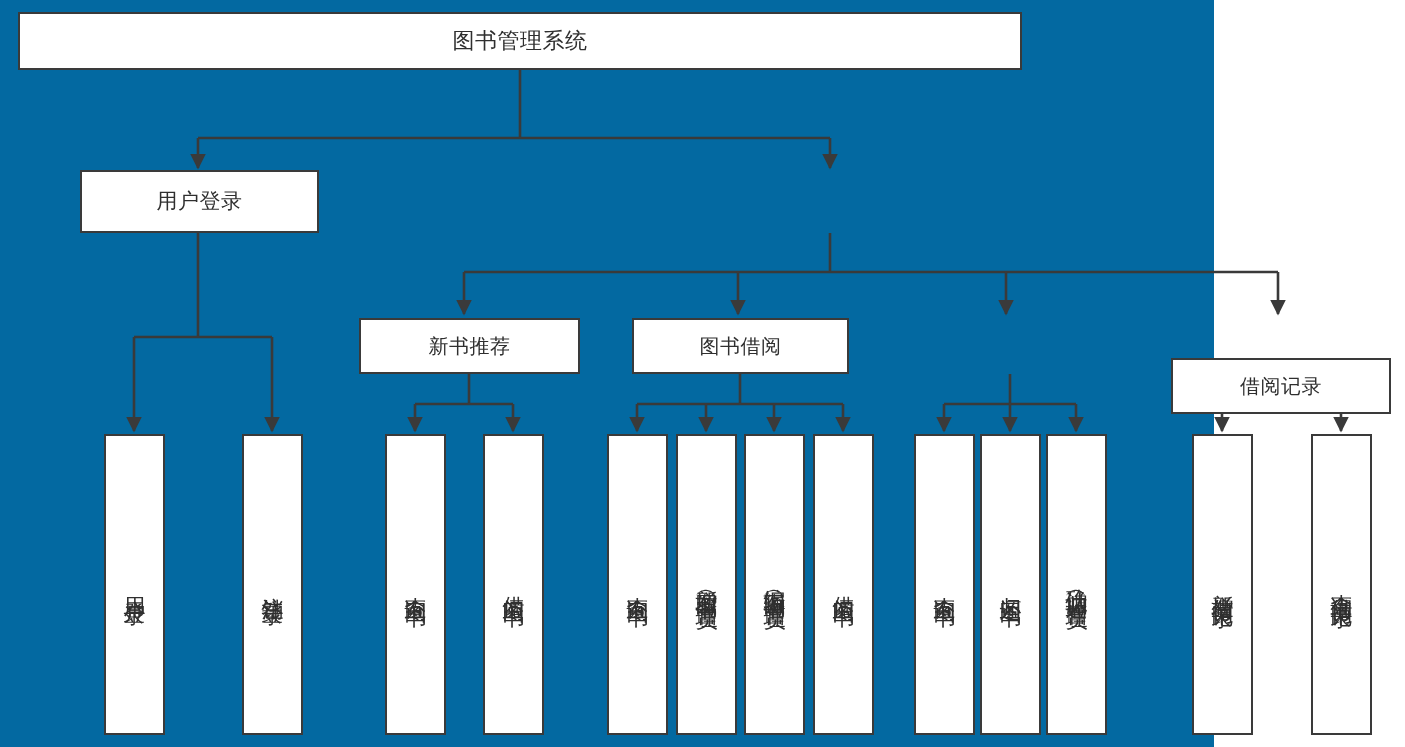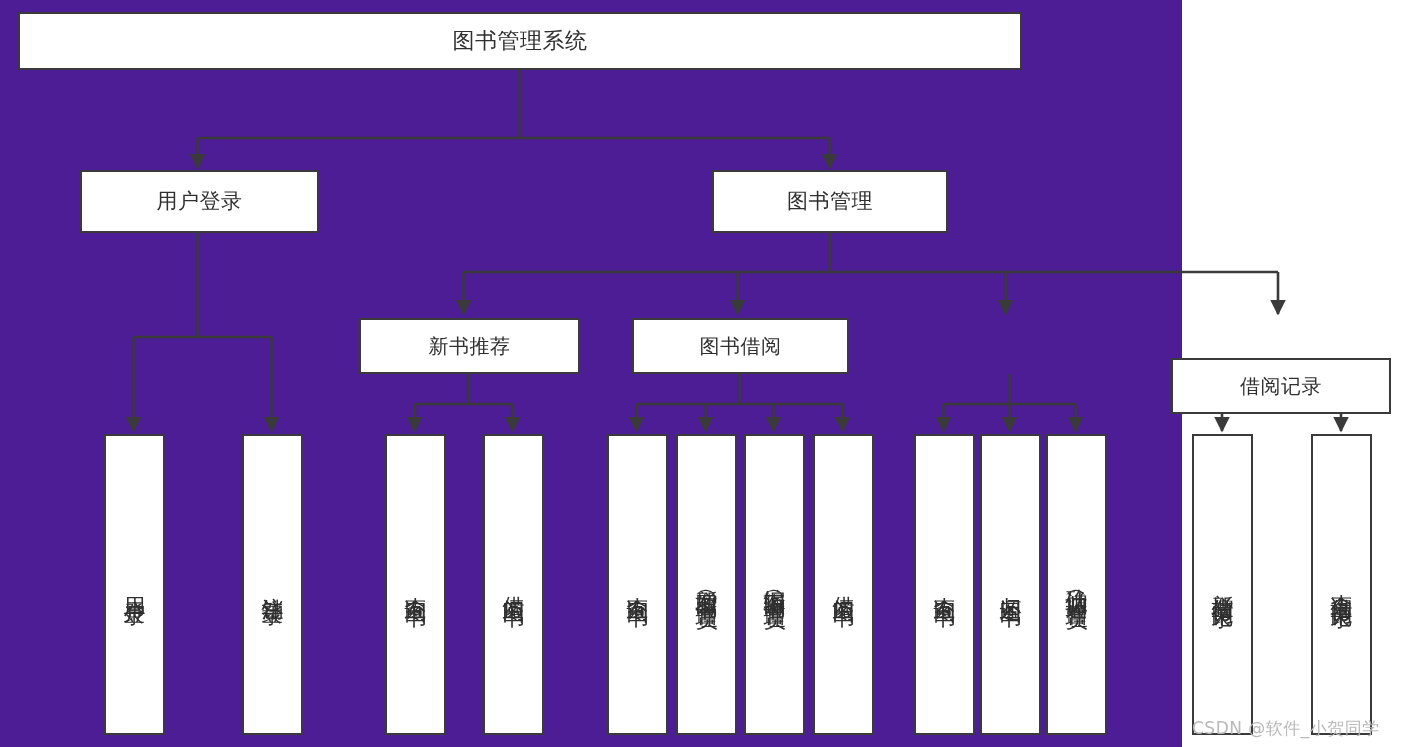--- a/index.html
+++ b/index.html
@@ -12,21 +12,22 @@
     width: 1405px;
     height: 747px;
     overflow: hidden;
     font-family: "DejaVu Sans", "Liberation Sans", sans-serif;
     color: #2b2b2b;
   }
   #diagram-root {
     position: relative;
     width: 1182px;
     height: 747px;
-    background: #4c1d95;
+    background: #0369a1;
+    padding-left: 32px;
   }
   svg.connector-layer {
     position: absolute;
     left: 0;
     top: 0;
     width: 1405px;
     height: 747px;
     pointer-events: none;
   }
   .node-box {
@@ -128,23 +129,20 @@
     </g>
   </svg>
 
   <div class="node-box root" style="left:18px; top:12px; width:1004px; height:58px;">
     <span class="node-label">图书管理系统</span>
   </div>
 
   <div class="node-box level2" style="left:80px; top:170px; width:239px; height:63px;">
     <span class="node-label">用户登录</span>
   </div>
-  <div class="node-box level2" style="left:712px; top:170px; width:236px; height:63px;">
-    <span class="node-label">图书管理</span>
-  </div>
 
   <div class="node-box level3" style="left:359px; top:318px; width:221px; height:56px;">
     <span class="node-label">新书推荐</span>
   </div>
   <div class="node-box level3" style="left:632px; top:318px; width:217px; height:56px;">
     <span class="node-label">图书借阅</span>
   </div>
   <div class="node-box level3" style="left:1171px; top:318px; width:220px; height:56px;margin-top:40px;">
     <span class="node-label">借阅记录</span>
   </div>
@@ -186,15 +184,14 @@
     <span class="node-label">确认归还（管理员）</span>
   </div>
 
   <div class="node-box leaf" style="left:1192px; top:434px; width:61px; height:301px;">
     <span class="node-label">新增借阅记录</span>
   </div>
   <div class="node-box leaf" style="left:1311px; top:434px; width:61px; height:301px;">
     <span class="node-label">查询借阅记录</span>
   </div>
 
-  <div class="watermark" style="left:1192px; top:717px;">CSDN @软件_小贺同学</div>
 
 </div>
 
 </body></html>

